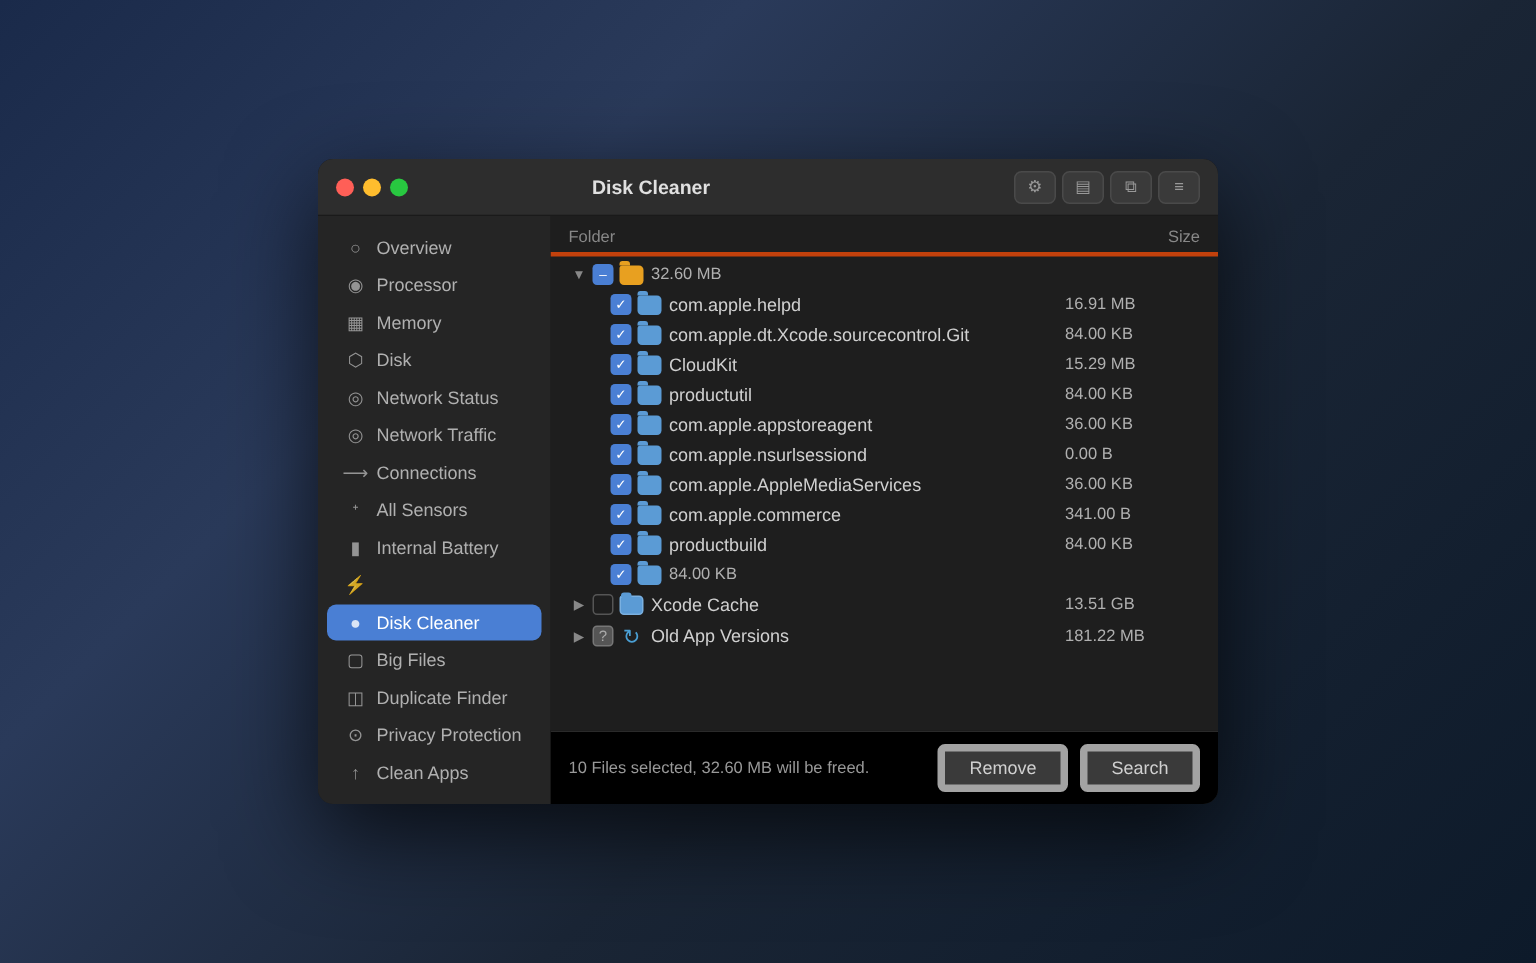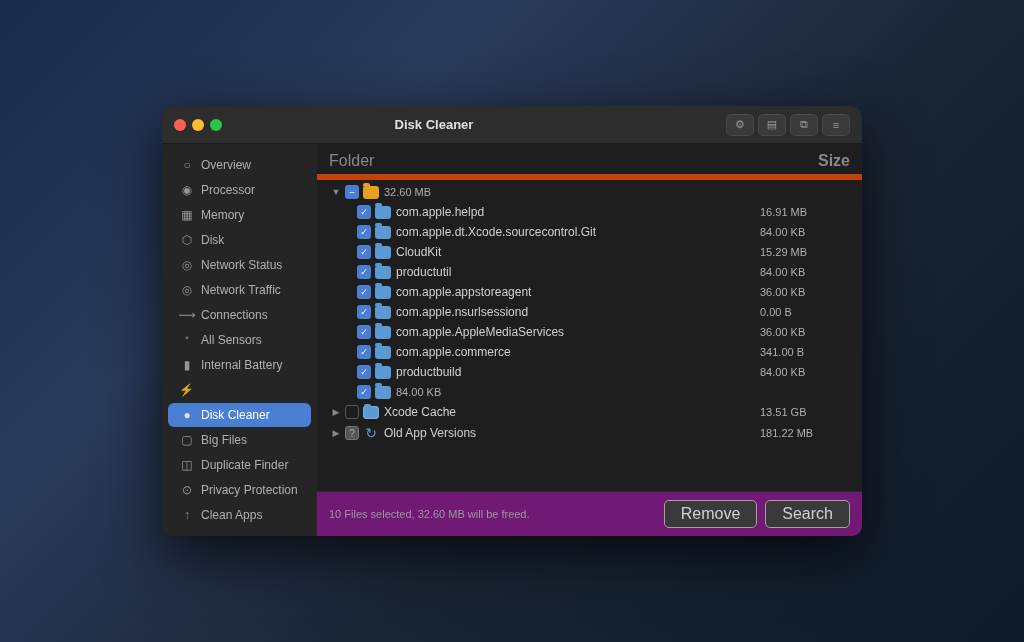--- a/index.html
+++ b/index.html
@@ -7,21 +7,21 @@
       width: 1024px;
       height: 642px;
       background: linear-gradient(135deg, #1a2a4a 0%, #2a3a5a 30%, #1a2535 60%, #0d1a2a 100%);
       display: flex;
       align-items: center;
       justify-content: center;
       font-family: -apple-system, BlinkMacSystemFont, 'Helvetica Neue', sans-serif;
       overflow: hidden;
     }
     .window {
-      width: 700px;
+      width: 600px;
       height: 430px;
       background: #1e1e1e;
       border-radius: 10px;
       box-shadow: 0 20px 60px rgba(0,0,0,0.7);
       display: flex;
       flex-direction: column;
       overflow: hidden;
     }
     .titlebar {
       height: 38px;
@@ -113,27 +113,27 @@
       flex: 1;
       background: #1e1e1e;
       display: flex;
       flex-direction: column;
       overflow: hidden;
     }
     .main-header {
       display: flex;
       padding: 8px 12px 4px 12px;
       color: #888;
-      font-size: 16px;
-      border-bottom: 6px solid #c2410c;
+      font-size: 11px;
+      border-bottom: 3px solid #c2410c;
       flex-shrink: 0;
       align-items: flex-end;
     }
     .col-folder { flex: 1; }
-    .col-size { width: 90px; text-align: right; font-weight: bold; }
+    .col-size { width: 90px; text-align: right; }
     .file-list {
       flex: 1;
       overflow-y: auto;
       padding: 2px 0;
     }
     .file-list::-webkit-scrollbar { width: 6px; }
     .file-list::-webkit-scrollbar-track { background: transparent; }
     .file-list::-webkit-scrollbar-thumb { background: #444; border-radius: 3px; }
     .file-row {
       display: flex;
@@ -214,39 +214,39 @@
       justify-content: center;
       font-size: 12px;
     }
     .file-name { flex: 1; }
     .file-size { width: 90px; color: #b0b0b0; font-size: 11px; }
     .footer {
       display: flex;
       align-items: center;
       padding: 8px 12px;
       border-top: 1px solid #2a2a2a;
-      background: #701a75;
+      background: #000000;
       flex-shrink: 0;
     }
     .footer-status {
       flex: 1;
       color: #999;
       font-size: 11px;
     }
     .footer-buttons {
       display: flex;
       gap: 8px;
     }
     .footer-btn {
       padding: 4px 16px;
       border-radius: 5px;
       background: #3a3a3a;
-      border: 1px solid #a3a3a3;
+      border: 5px solid #a3a3a3;
       color: #d0d0d0;
-      font-size: 16px;
+      font-size: 12px;
       cursor: pointer;
     }
     @keyframes spin {
       from { transform: rotate(0deg); }
       to { transform: rotate(360deg); }
     }
   </style>
 </head>
 <body>
 

